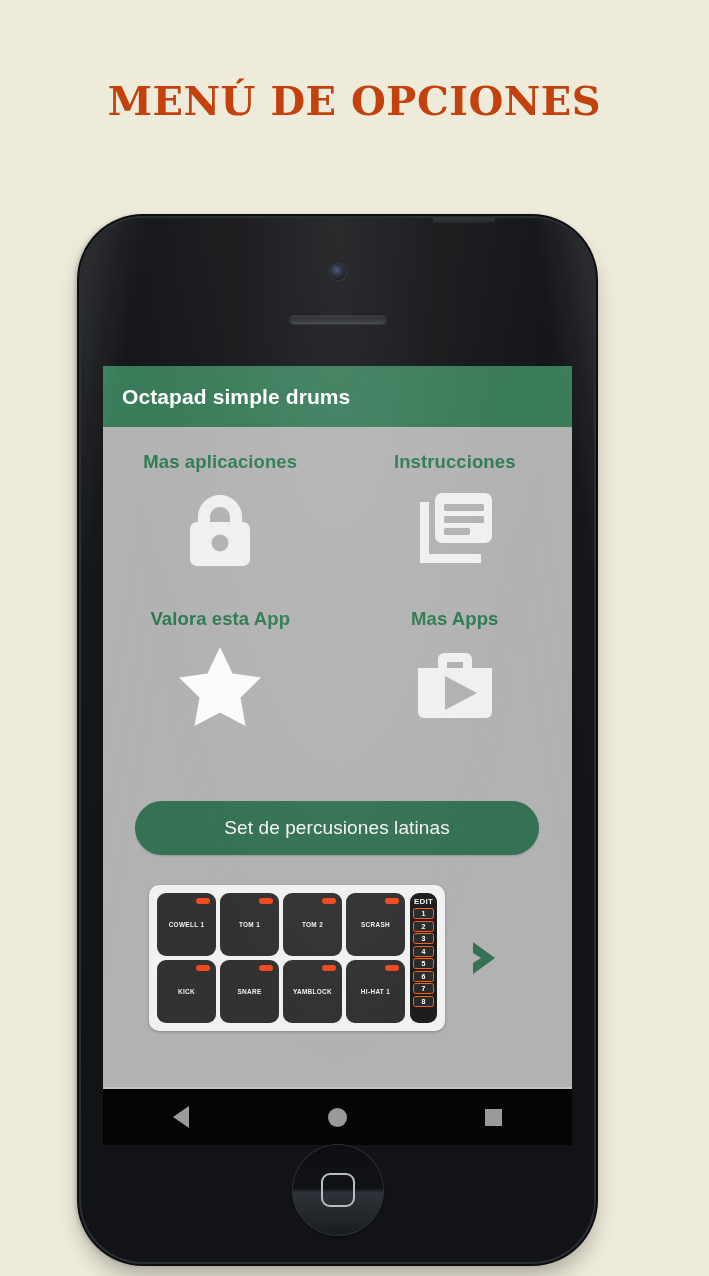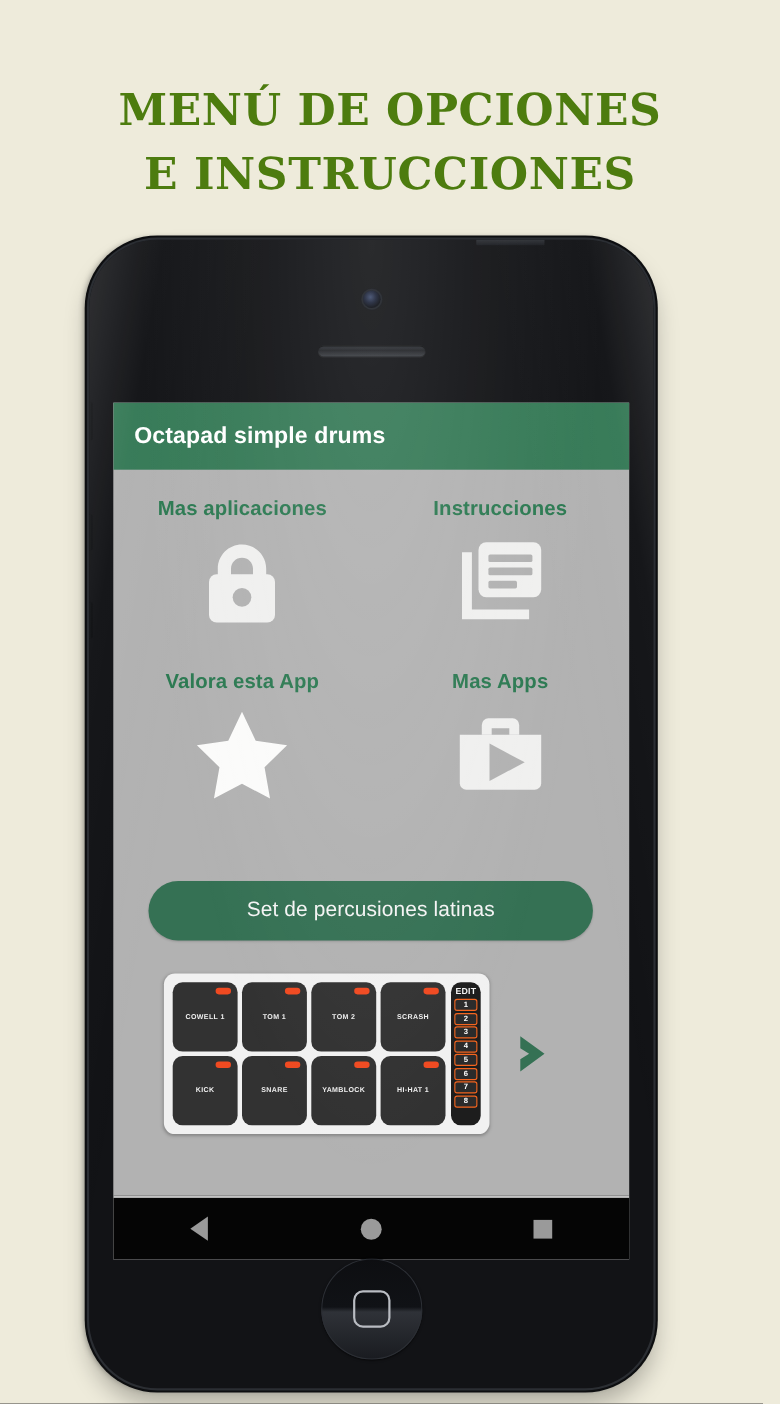--- a/index.html
+++ b/index.html
@@ -16,21 +16,21 @@
     position: relative;
   }
 
   
   .headline {
     position: absolute;
     top: 72px;
     left: 0;
     width: 709px;
     text-align: center;
-    color: #4d7c0f;
+    color: #c2410c;
     font-family: "DejaVu Serif", "Liberation Serif", serif;
     font-weight: bold;
     font-size: 40px;
     letter-spacing: 0.5px;
     line-height: 58px;
     text-transform: uppercase;
   }
   .headline .line { display: block; white-space: nowrap; }
 
   
@@ -301,21 +301,20 @@
     border-right: 16px solid #9a9a9a;
   }
   .nav-home { width: 19px; height: 19px; border-radius: 50%; background: #9a9a9a; }
   .nav-rec  { width: 17px; height: 17px; background: #9a9a9a; }
 </style>
 </head>
 <body>
 
 <div class="headline">
   <span class="line">Menú de opciones</span>
-  <span class="line">e instrucciones</span>
 </div>
 
 <div class="phone">
 
   <div class="top-btn"></div>
   <div class="side-btn mute"></div>
   <div class="side-btn volup"></div>
   <div class="side-btn voldn"></div>
 
   <div class="camera"></div>

